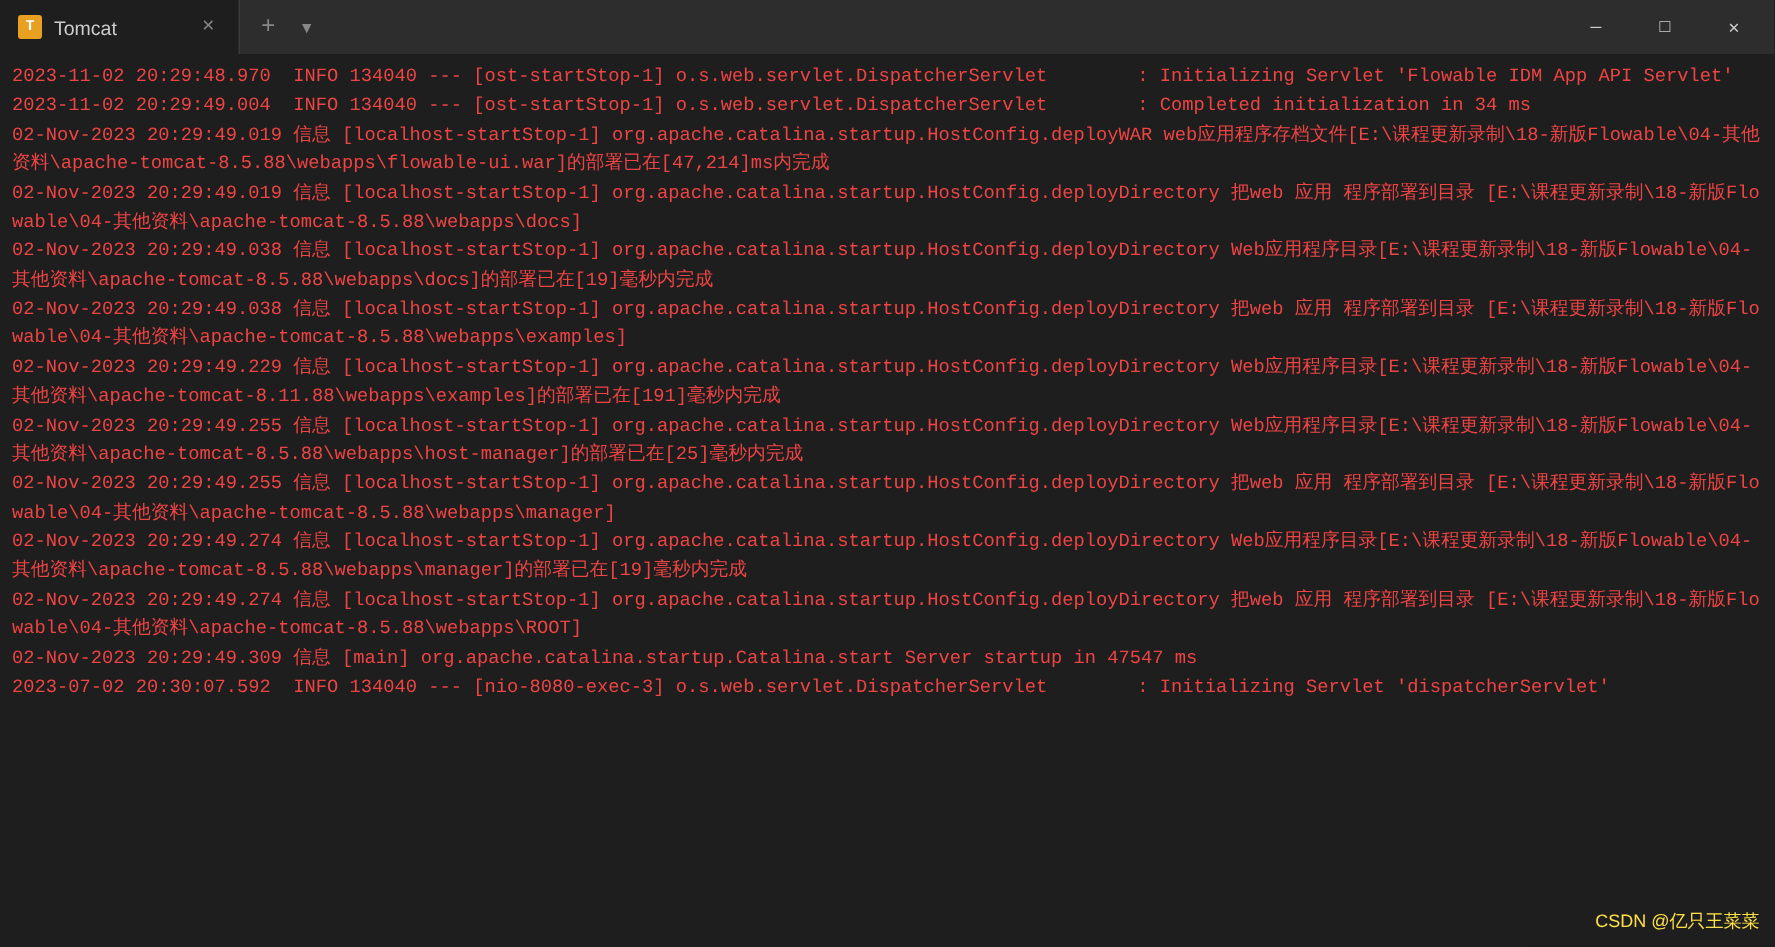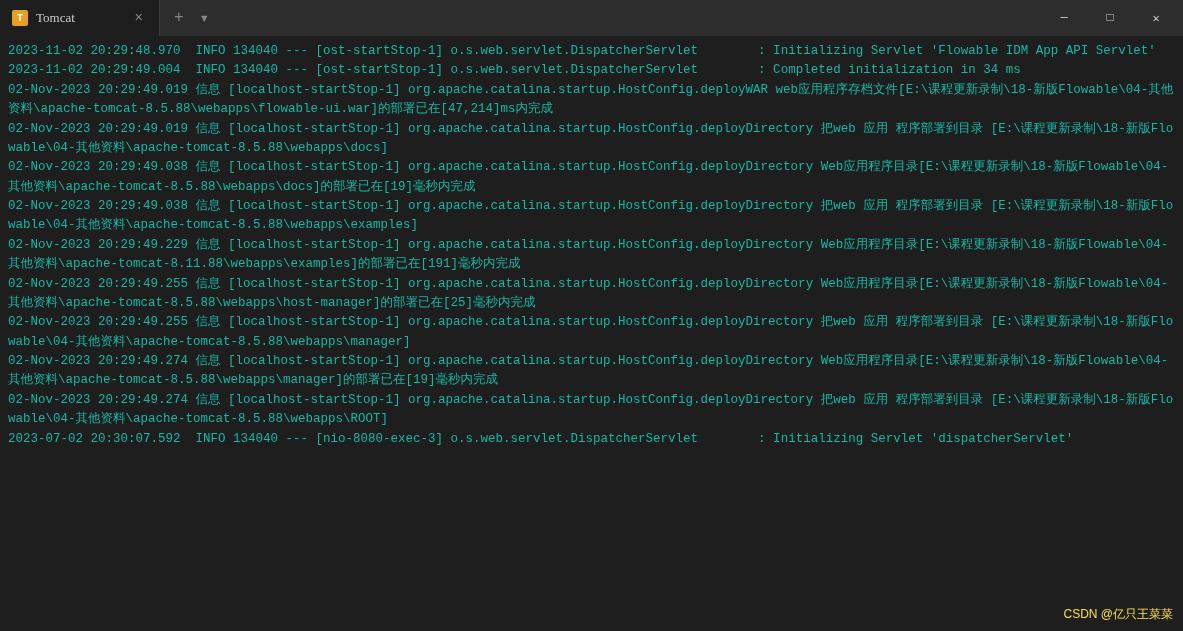--- a/index.html
+++ b/index.html
@@ -61,21 +61,21 @@
       justify-content: center;
       font-size: 10px;
       color: white;
       font-weight: bold;
       flex-shrink: 0;
     }
 
     .tab-title {
       color: #cccccc;
       font-size: 13px;
-      font-family: Liberation Serif, serif;
+      font-family: Liberation Sans, sans-serif;
     }
 
     .tab-close {
       color: #888;
       font-size: 14px;
       cursor: pointer;
       margin-left: auto;
       padding: 2px 4px;
       border-radius: 3px;
     }
@@ -108,21 +108,21 @@
       align-items: center;
       justify-content: center;
       cursor: pointer;
       color: #cccccc;
       font-size: 12px;
     }
 
     .console-area {
       flex: 1;
       background: #1e1e1e;
-      color: #14b8a6;
+      color: #ef4444;
       font-size: 12.5px;
       line-height: 1.55;
       padding: 6px 8px;
       overflow-y: auto;
       overflow-x: hidden;
       font-family: 'Consolas', 'Courier New', monospace;
     }
 
     .log-line {
       white-space: pre-wrap;
@@ -167,17 +167,18 @@
       <div class="log-line">2023-11-02 20:29:49.004  INFO 134040 --- [ost-startStop-1] o.s.web.servlet.DispatcherServlet        : Completed initialization in 34 ms</div>
       <div class="log-line">02-Nov-2023 20:29:49.019 信息 [localhost-startStop-1] org.apache.catalina.startup.HostConfig.deployWAR web应用程序存档文件[E:\课程更新录制\18-新版Flowable\04-其他资料\apache-tomcat-8.5.88\webapps\flowable-ui.war]的部署已在[47,214]ms内完成</div>
       <div class="log-line">02-Nov-2023 20:29:49.019 信息 [localhost-startStop-1] org.apache.catalina.startup.HostConfig.deployDirectory 把web 应用 程序部署到目录 [E:\课程更新录制\18-新版Flowable\04-其他资料\apache-tomcat-8.5.88\webapps\docs]</div>
       <div class="log-line">02-Nov-2023 20:29:49.038 信息 [localhost-startStop-1] org.apache.catalina.startup.HostConfig.deployDirectory Web应用程序目录[E:\课程更新录制\18-新版Flowable\04-其他资料\apache-tomcat-8.5.88\webapps\docs]的部署已在[19]毫秒内完成</div>
       <div class="log-line">02-Nov-2023 20:29:49.038 信息 [localhost-startStop-1] org.apache.catalina.startup.HostConfig.deployDirectory 把web 应用 程序部署到目录 [E:\课程更新录制\18-新版Flowable\04-其他资料\apache-tomcat-8.5.88\webapps\examples]</div>
       <div class="log-line">02-Nov-2023 20:29:49.229 信息 [localhost-startStop-1] org.apache.catalina.startup.HostConfig.deployDirectory Web应用程序目录[E:\课程更新录制\18-新版Flowable\04-其他资料\apache-tomcat-8.11.88\webapps\examples]的部署已在[191]毫秒内完成</div>
       <div class="log-line">02-Nov-2023 20:29:49.255 信息 [localhost-startStop-1] org.apache.catalina.startup.HostConfig.deployDirectory Web应用程序目录[E:\课程更新录制\18-新版Flowable\04-其他资料\apache-tomcat-8.5.88\webapps\host-manager]的部署已在[25]毫秒内完成</div>
       <div class="log-line">02-Nov-2023 20:29:49.255 信息 [localhost-startStop-1] org.apache.catalina.startup.HostConfig.deployDirectory 把web 应用 程序部署到目录 [E:\课程更新录制\18-新版Flowable\04-其他资料\apache-tomcat-8.5.88\webapps\manager]</div>
       <div class="log-line">02-Nov-2023 20:29:49.274 信息 [localhost-startStop-1] org.apache.catalina.startup.HostConfig.deployDirectory Web应用程序目录[E:\课程更新录制\18-新版Flowable\04-其他资料\apache-tomcat-8.5.88\webapps\manager]的部署已在[19]毫秒内完成</div>
       <div class="log-line">02-Nov-2023 20:29:49.274 信息 [localhost-startStop-1] org.apache.catalina.startup.HostConfig.deployDirectory 把web 应用 程序部署到目录 [E:\课程更新录制\18-新版Flowable\04-其他资料\apache-tomcat-8.5.88\webapps\ROOT]</div>
+      <div class="log-line">02-Nov-2023 20:29:49.309 信息 [main] org.apache.catalina.startup.Catalina.start Server startup in 47547 ms</div>
       <div class="log-line">2023-07-02 20:30:07.592  INFO 134040 --- [nio-8080-exec-3] o.s.web.servlet.DispatcherServlet        : Initializing Servlet 'dispatcherServlet'</div>
     </div>
 </div>
 
 <div class="watermark">CSDN @亿只王菜菜</div>
 
 </body></html>

